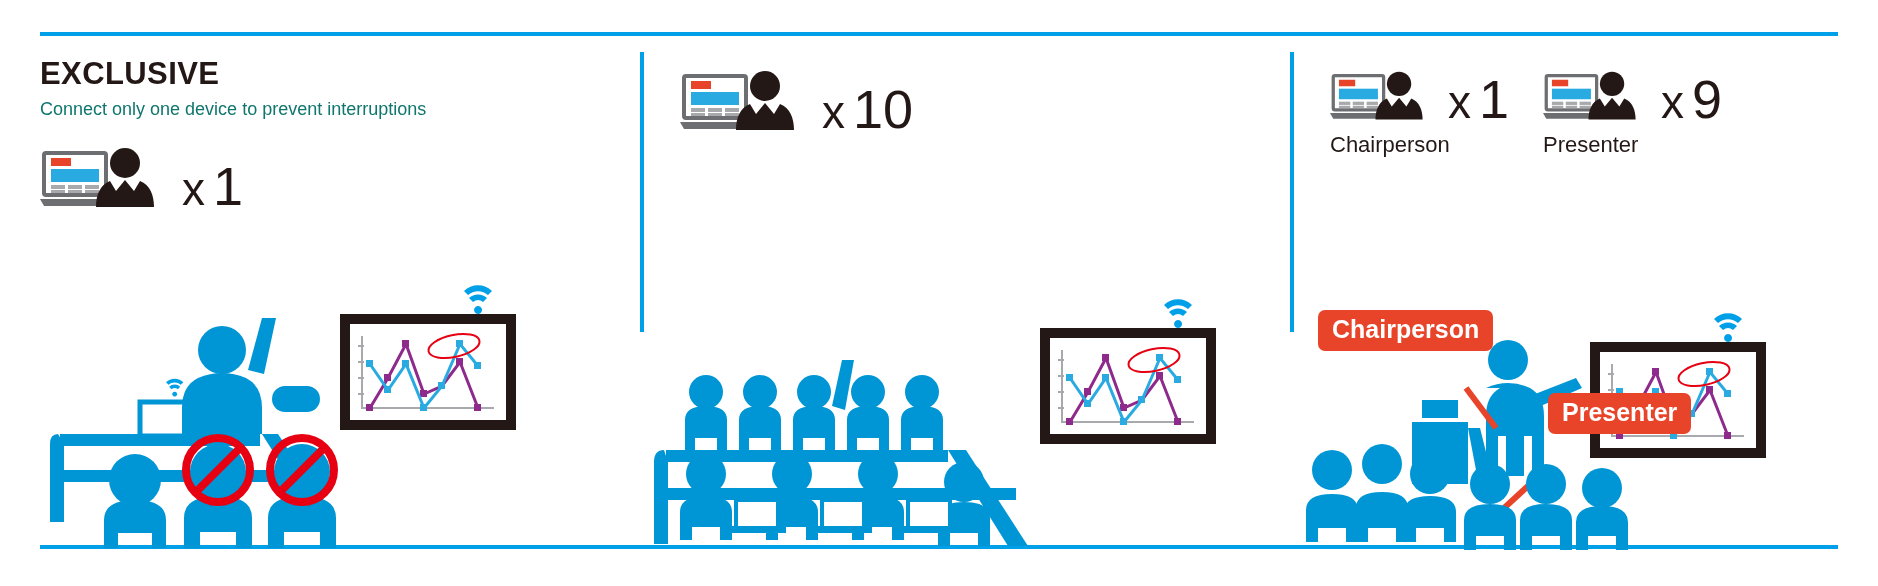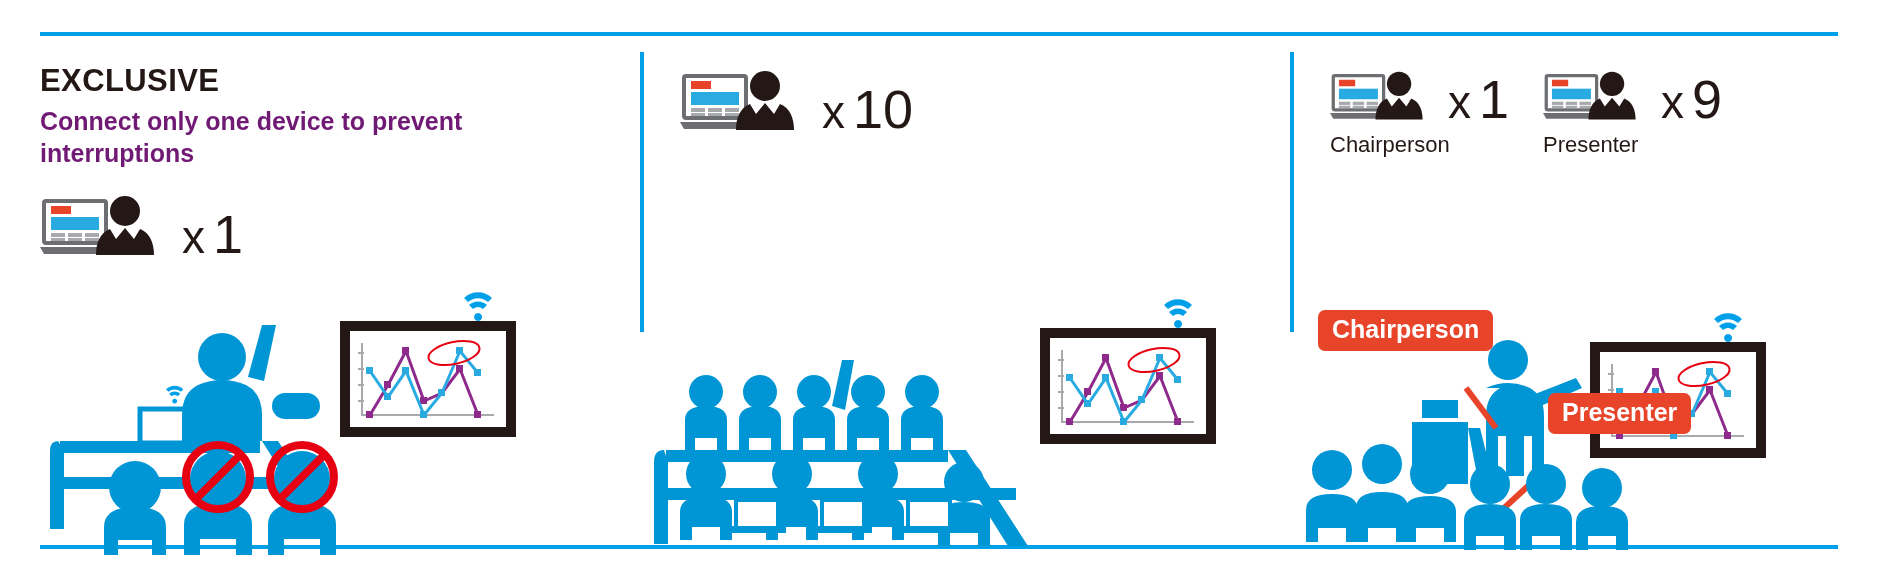--- a/index.html
+++ b/index.html
@@ -13,22 +13,22 @@
   .panel{position:relative;flex:0 0 auto;}
   .p1{width:600px;}
   .p2{width:650px;}
   .p3{width:548px;}
   .divider{position:absolute;left:0;top:8px;width:4px;height:280px;background:#00a0e9;}
 
   .pbody{position:relative;height:100%;}
   .p2 .pbody{padding-left:40px;}
   .p3 .pbody{padding-left:40px;}
 
-  .title{font-size:31px;font-weight:bold;letter-spacing:.4px;margin:19px 0 6px 0;color:#231815;}
-  .subtitle{font-size:25px;line-height:1.28;color:#701a75;font-weight:700;max-width:520px;}
+  .title{font-size:31px;font-weight:bold;letter-spacing:.4px;margin:12px 0 6px 0;color:#231815;}
+  .subtitle{font-size:18px;line-height:1.28;color:#0f766e;font-weight:400;max-width:520px;}
   .p3 .subtitle{max-width:500px;}
 
   
   .counter-row{display:flex;align-items:flex-end;gap:34px;margin-top:26px;}
   .counter{display:flex;flex-direction:column;align-items:flex-start;}
   .counter-inner{display:flex;align-items:flex-end;}
   .count-x{font-size:46px;font-weight:400;margin-left:14px;line-height:1;color:#231815;}
   .count-x .num{font-size:54px;margin-left:8px;}
   .counter-cap{font-size:22px;margin-top:6px;color:#231815;}
 

